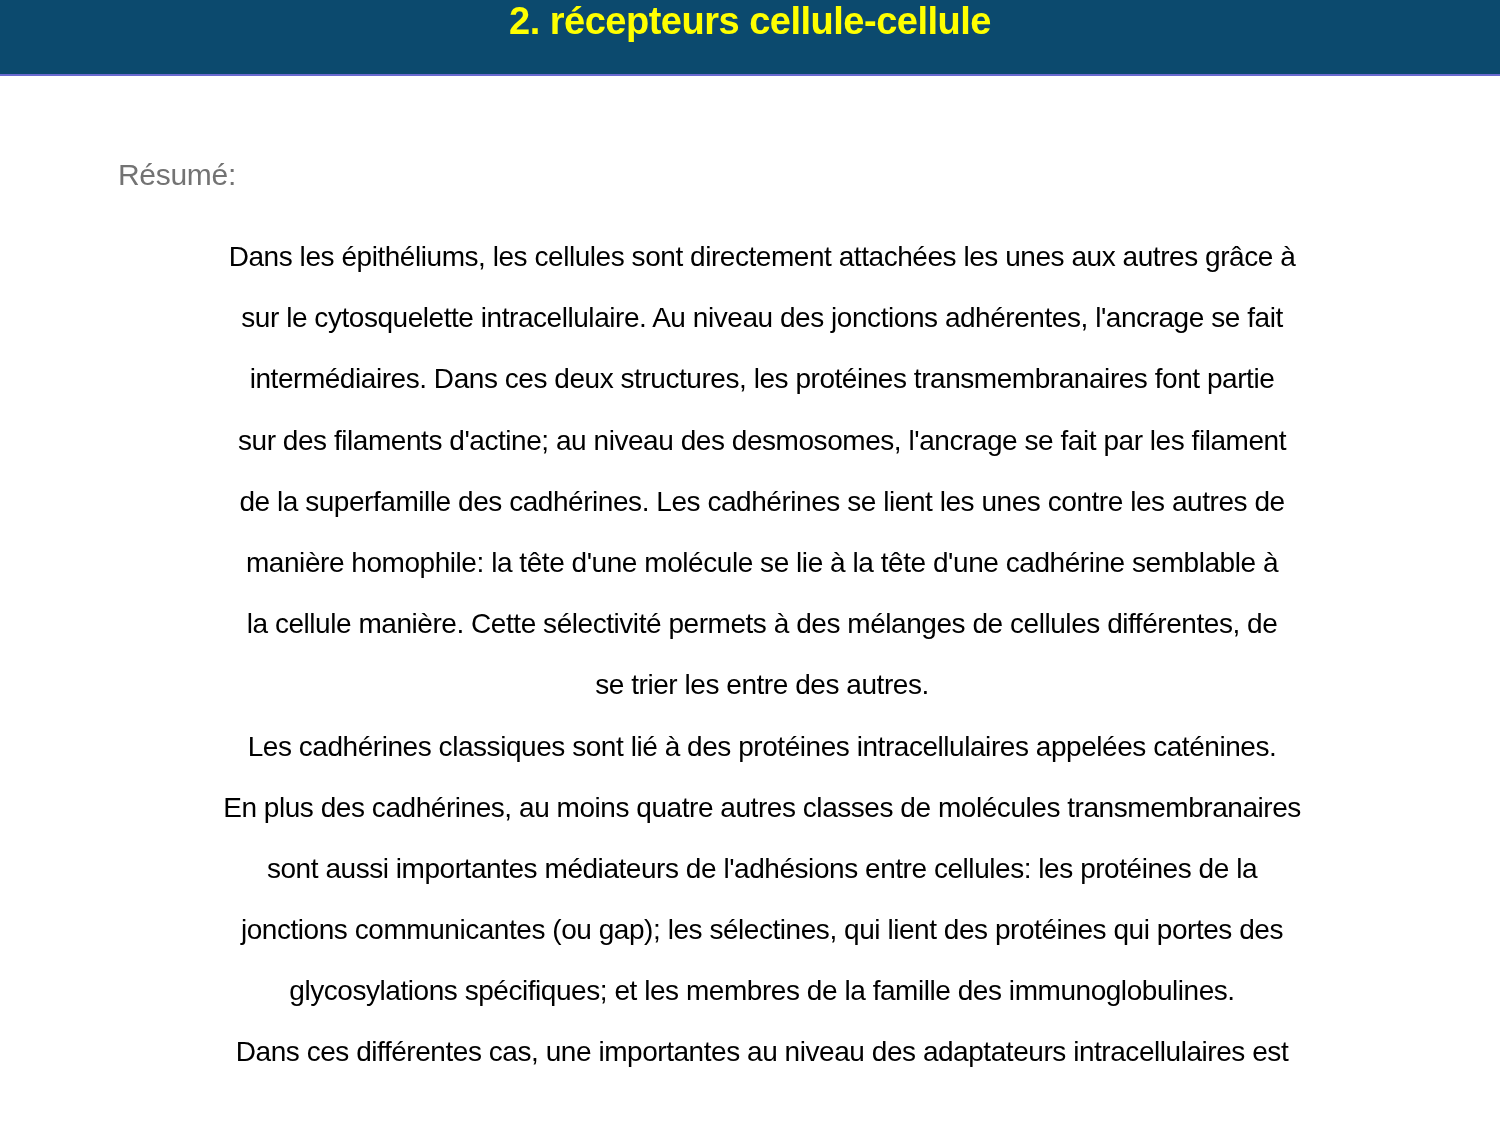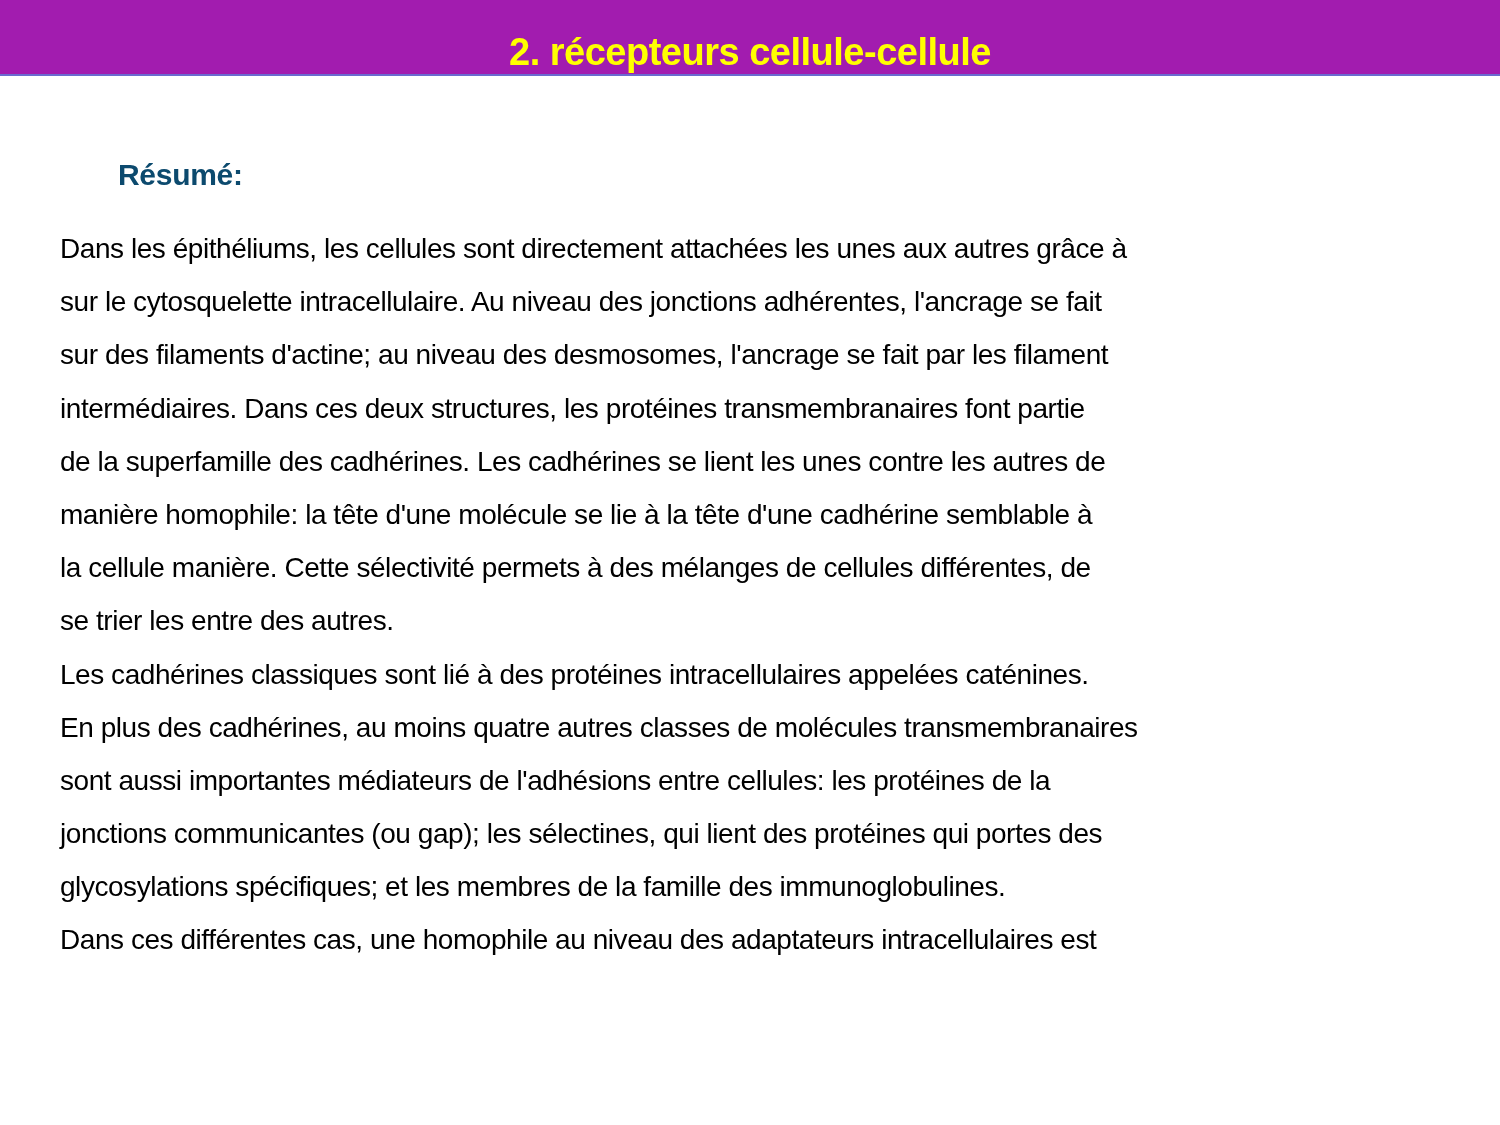--- a/index.html
+++ b/index.html
@@ -3,54 +3,54 @@
 <meta charset="utf-8">
 <style>
   html, body { margin: 0; padding: 0; }
   body {
     width: 1500px; height: 1125px; background: #ffffff;
     position: relative; overflow: hidden;
     font-family: "Liberation Sans", "DejaVu Sans", sans-serif;
   }
   .title-bar {
     position: absolute; left: 0; top: 0; width: 1500px; height: 74px;
-    background: #a21caf; border-bottom: 2px solid #6a6ad0;
-    display: flex; align-items: flex-end; justify-content: center;
+    background: #0c4a6e; border-bottom: 2px solid #6a6ad0;
+    display: flex; align-items: flex-start; justify-content: center;
   }
   .title-bar h1 {
     margin: 0; color: #ffff00; font-weight: bold; font-size: 38px;
     letter-spacing: -0.5px; font-family: "Liberation Sans", sans-serif;
   }
   .section-heading {
-    position: absolute; left: 118px; top: 158px; font-weight: bold;
-    font-size: 30px; color: #0c4a6e; margin: 0; letter-spacing: -0.3px;
+    position: absolute; left: 118px; top: 158px; font-weight: normal;
+    font-size: 30px; color: #737373; margin: 0; letter-spacing: -0.3px;
   }
   .body-text {
     position: absolute; left: 52px; top: 218px; width: 1420px;
     color: #000; font-size: 28px; letter-spacing: -0.45px;
   }
-  .body-text .line { height: 45.2px; line-height: 45.2px; white-space: nowrap; margin: 8px; }
+  .body-text .line { height: 45.2px; line-height: 45.2px; white-space: nowrap; margin: 16px; text-align: center; }
 </style>
 </head>
 <body>
 
 <div class="title-bar">
   <h1>2. récepteurs cellule-cellule</h1>
 </div>
 
 <h2 class="section-heading">Résumé:</h2>
 
 <div class="body-text">
   <p class="line">Dans les épithéliums, les cellules sont directement attachées les unes aux autres grâce à</p>
   <p class="line">sur le cytosquelette intracellulaire. Au niveau des jonctions adhérentes, l'ancrage se fait</p>
+  <p class="line">intermédiaires. Dans ces deux structures, les protéines transmembranaires font partie</p>
   <p class="line">sur des filaments d'actine; au niveau des desmosomes, l'ancrage se fait par les filament</p>
-  <p class="line">intermédiaires. Dans ces deux structures, les protéines transmembranaires font partie</p>
   <p class="line">de la superfamille des cadhérines. Les cadhérines se lient les unes contre les autres de</p>
   <p class="line">manière homophile: la tête d'une molécule se lie à la tête d'une cadhérine semblable à</p>
   <p class="line">la cellule manière. Cette sélectivité permets à des mélanges de cellules différentes, de</p>
   <p class="line">se trier les entre des autres.</p>
   <p class="line">Les cadhérines classiques sont lié à des protéines intracellulaires appelées caténines.</p>
   <p class="line">En plus des cadhérines, au moins quatre autres classes de molécules transmembranaires</p>
   <p class="line">sont aussi importantes médiateurs de l'adhésions entre cellules: les protéines de la</p>
   <p class="line">jonctions communicantes (ou gap); les sélectines, qui lient des protéines qui portes des</p>
   <p class="line">glycosylations spécifiques; et les membres de la famille des immunoglobulines.</p>
-  <p class="line">Dans ces différentes cas, une homophile au niveau des adaptateurs intracellulaires est</p>
+  <p class="line">Dans ces différentes cas, une importantes au niveau des adaptateurs intracellulaires est</p>
 </div>
 
 </body></html>

